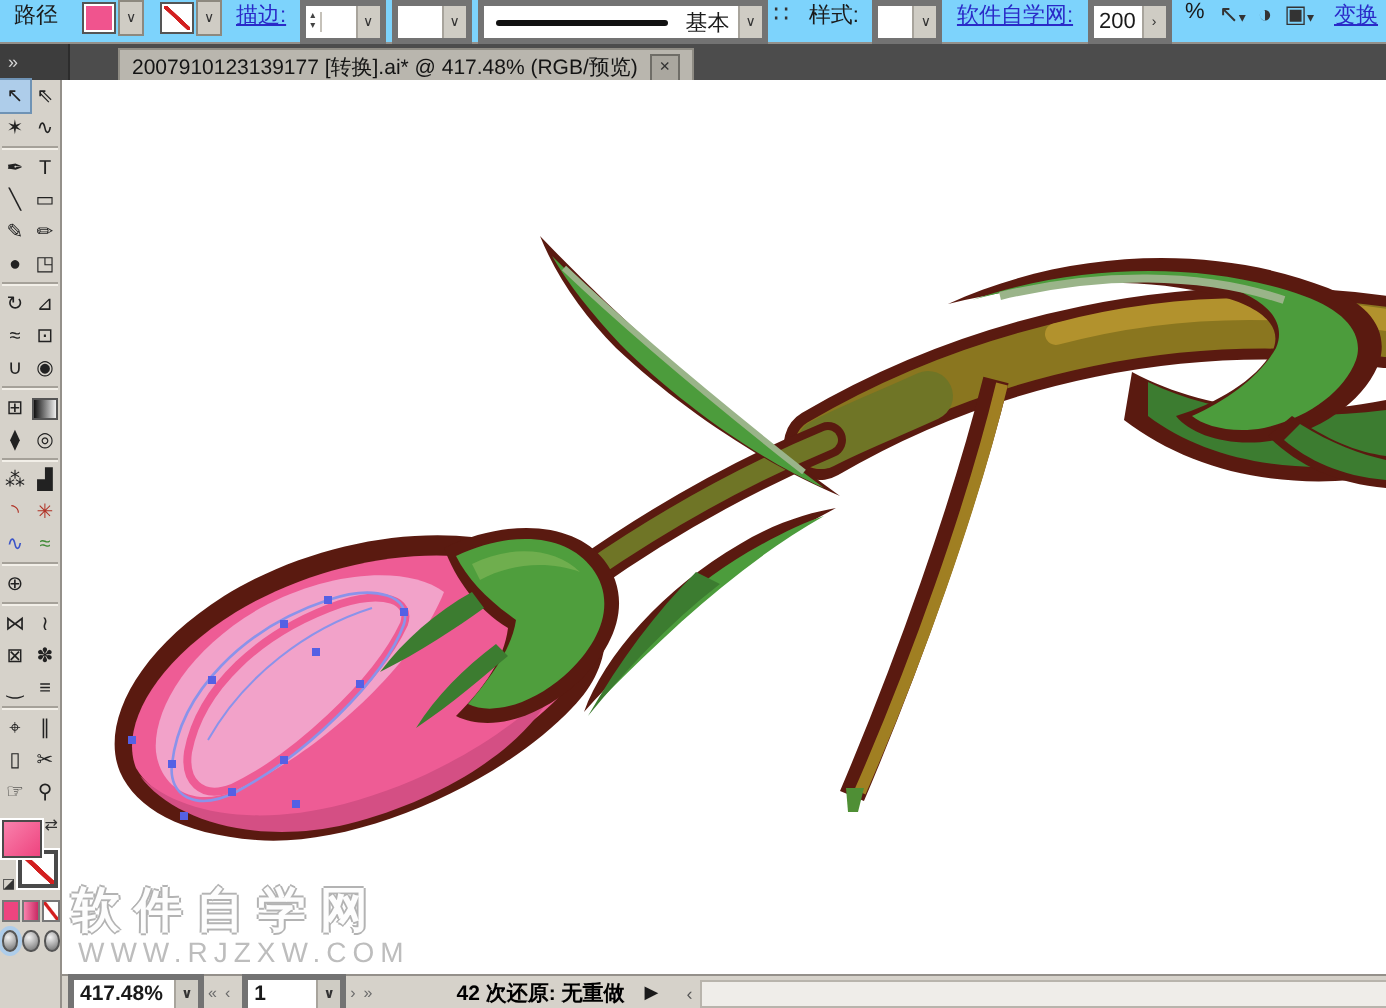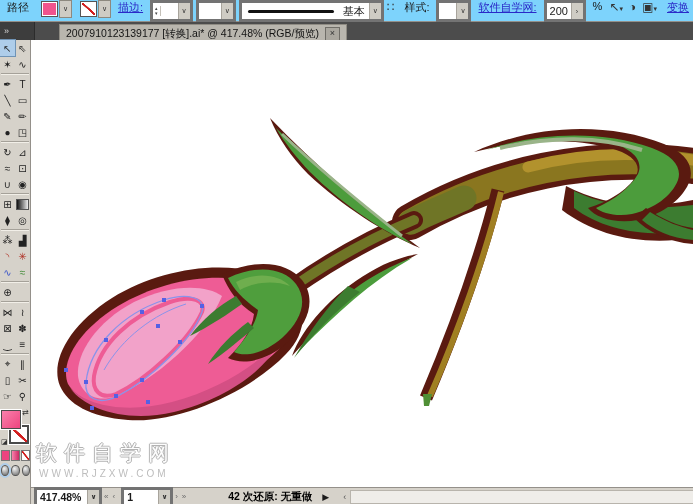--- a/index.html
+++ b/index.html
@@ -57,23 +57,23 @@
   .mb-grad{background:linear-gradient(to right,#f981ac,#c92a64);}
   .mb-none{background:linear-gradient(to top right,#fff 40%,#d21f1f 45%,#d21f1f 55%,#fff 60%);}
   .mode-btns{display:flex;gap:2px;margin:4px 0 0 1px;}
   .mode-btns span{width:9px;height:9px;border-radius:50%;
     background:radial-gradient(circle at 35% 30%,#f2f2f2,#6b6b6b);border:1px solid #555;cursor:pointer;}
   .mode-btns span.active{box-shadow:0 0 0 2px #aecdea;}
 
   
   .canvas{position:absolute;left:30px;top:40px;width:663px;height:447px;background:#ffffff;overflow:hidden;}
   .canvas svg{position:absolute;left:0;top:0;}
-  .wm1{position:absolute;left:6px;top:399px;font-size:21px;font-weight:normal;letter-spacing:7px;
+  .wm1{position:absolute;left:6px;top:399px;font-size:24px;font-weight:bold;letter-spacing:7px;
     color:#fdfdfd;text-shadow:1px 0 #b3b3b3,-1px 0 #b3b3b3,0 1px #b3b3b3,0 -1px #b3b3b3;}
-  .wm2{position:absolute;left:9px;top:428px;font-size:10px;letter-spacing:3px;color:#bdbdbd;}
+  .wm2{position:absolute;left:9px;top:428px;font-size:14px;letter-spacing:3px;color:#bdbdbd;}
 
   
   .statusbar{position:absolute;left:30px;top:487px;width:663px;height:17px;background:#d6d2ca;
     border-top:1px solid #94908a;display:flex;align-items:center;font-size:10.5px;}
   .statusbar .combo{height:14px;margin-left:4px;font-weight:bold;}
   .nav-btn{color:#6b6b6b;font-size:8px;margin:0 2px;cursor:pointer;}
   .status-text{font-weight:bold;margin-left:40px;color:#000;}
   .play-btn{margin-left:10px;font-size:9px;cursor:pointer;}
   .track-btn{margin-left:14px;color:#555;font-size:9px;cursor:pointer;}
   .status-track{flex:1;height:12px;margin-left:4px;background:#efede9;border:1px solid #b8b4ac;border-right:none;}

